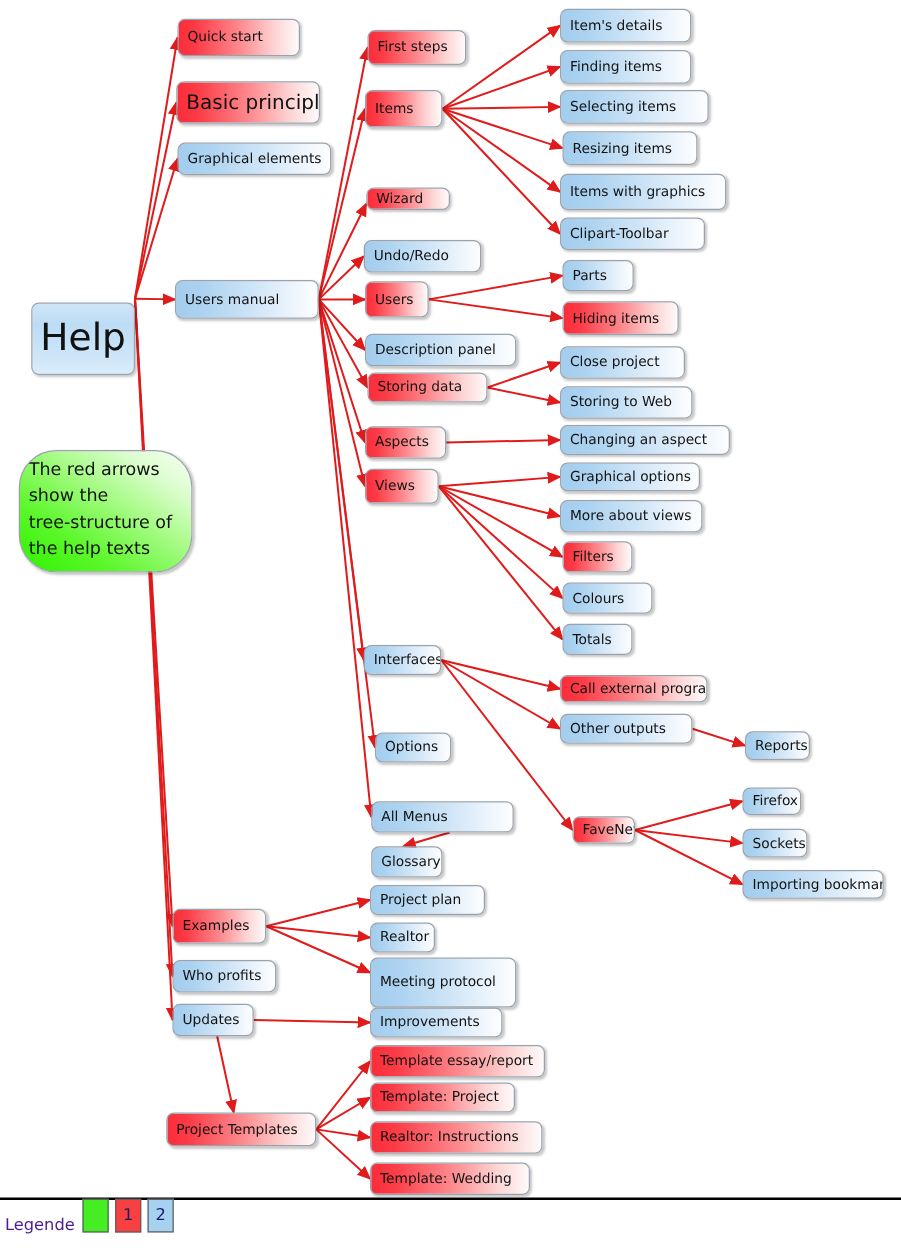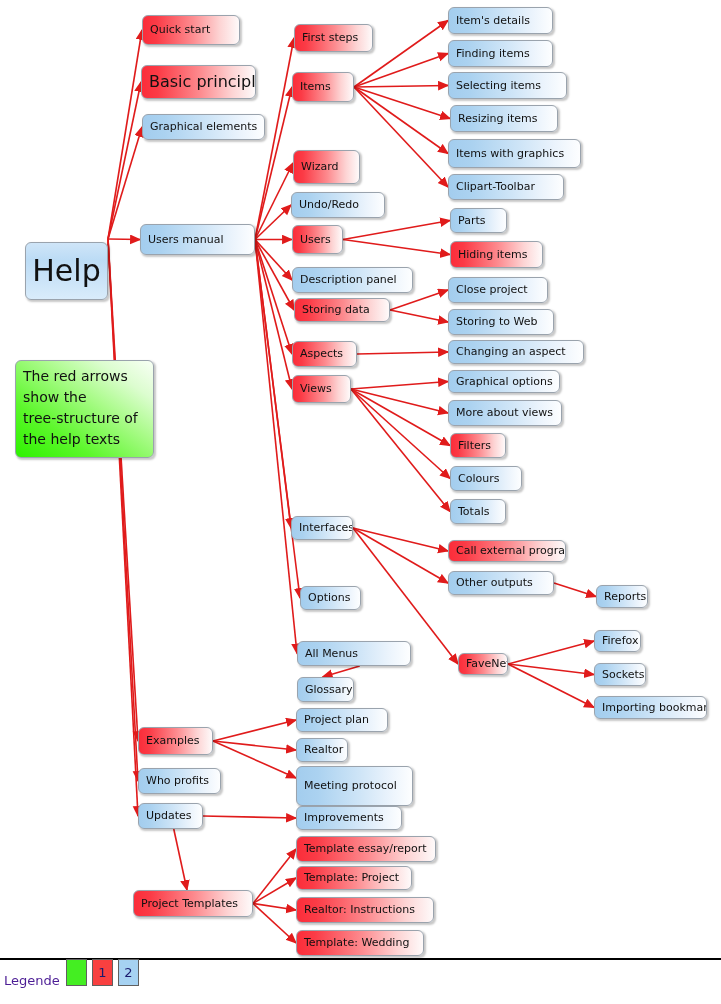--- a/index.html
+++ b/index.html
@@ -16,21 +16,21 @@
     align-items:center;
     color:#111;
     white-space:nowrap;
     overflow:hidden;
     padding-left:7px;
     box-shadow:1.5px 1.5px 2px rgba(0,0,0,0.22);
     z-index:5;
   }
   .node.red{ background:linear-gradient(to right,#fb2d3a 0%,#fb3b46 14%,#fd8c90 52%,#fdd4d4 80%,#fefafa 100%); }
   .node.blue{ background:linear-gradient(to right,#a3cdee 0%,#abd2f0 18%,#cfe5f7 55%,#eaf3fc 80%,#fdfeff 100%); }
-  .node.green{ background:linear-gradient(35deg,#2ef200 0%,#5cf72b 28%,#a8fb87 58%,#dcfdcf 80%,#f8fff5 100%); }
+  .node.green{ background:linear-gradient(35deg,#2ef200 0%,#5cf72b 28%,#a8fb87 58%,#dcfdcf 80%,#f8fff5 100%);border-radius:30px; }
   .node.helpbox{ background:linear-gradient(to bottom,#cfe5f8 0%,#bcdcf5 30%,#c8e2f7 60%,#d9ecfb 100%);margin-top:32px; }
 
   .node .lbl{display:block;line-height:1.05;}
   .multiline{ display:block; align-items:flex-start; padding-top:5px; white-space:normal; }
   .multiline .lbl{ line-height:21px; font-size:14px; }
 
   
   #legend{
     position:absolute;left:0;top:958px;width:721px;height:46px;
     border-top:2px solid #000; background:#fff; z-index:20;
@@ -138,21 +138,21 @@
       </div>
       <div class="node blue" style="left: 450px; top: 105px; width: 108px; height: 27px; font-size: 11px;">
         <span class="lbl">Resizing items</span>
       </div>
       <div class="node blue" style="left: 448px; top: 139px; width: 133px; height: 29px; font-size: 11px;">
         <span class="lbl">Items with graphics</span>
       </div>
       <div class="node blue" style="left: 448px; top: 174px; width: 116px; height: 26px; font-size: 11px;">
         <span class="lbl">Clipart-Toolbar</span>
       </div>
-      <div class="node red" style="left: 293px; top: 150px; width: 67px; height: 34px; font-size: 11px;">
+      <div class="node red" style="left: 293px; top: 150px; width: 67px; height: 18px; font-size: 11px;">
         <span class="lbl">Wizard</span>
       </div>
       <div class="node blue" style="left: 291px; top: 192px; width: 94px; height: 26px; font-size: 11px;">
         <span class="lbl">Undo/Redo</span>
       </div>
       <div class="node red" style="left: 292px; top: 225px; width: 51px; height: 29px; font-size: 11px;">
         <span class="lbl">Users</span>
       </div>
       <div class="node blue" style="left: 450px; top: 208px; width: 57px; height: 25px; font-size: 11px;">
         <span class="lbl">Parts</span>

